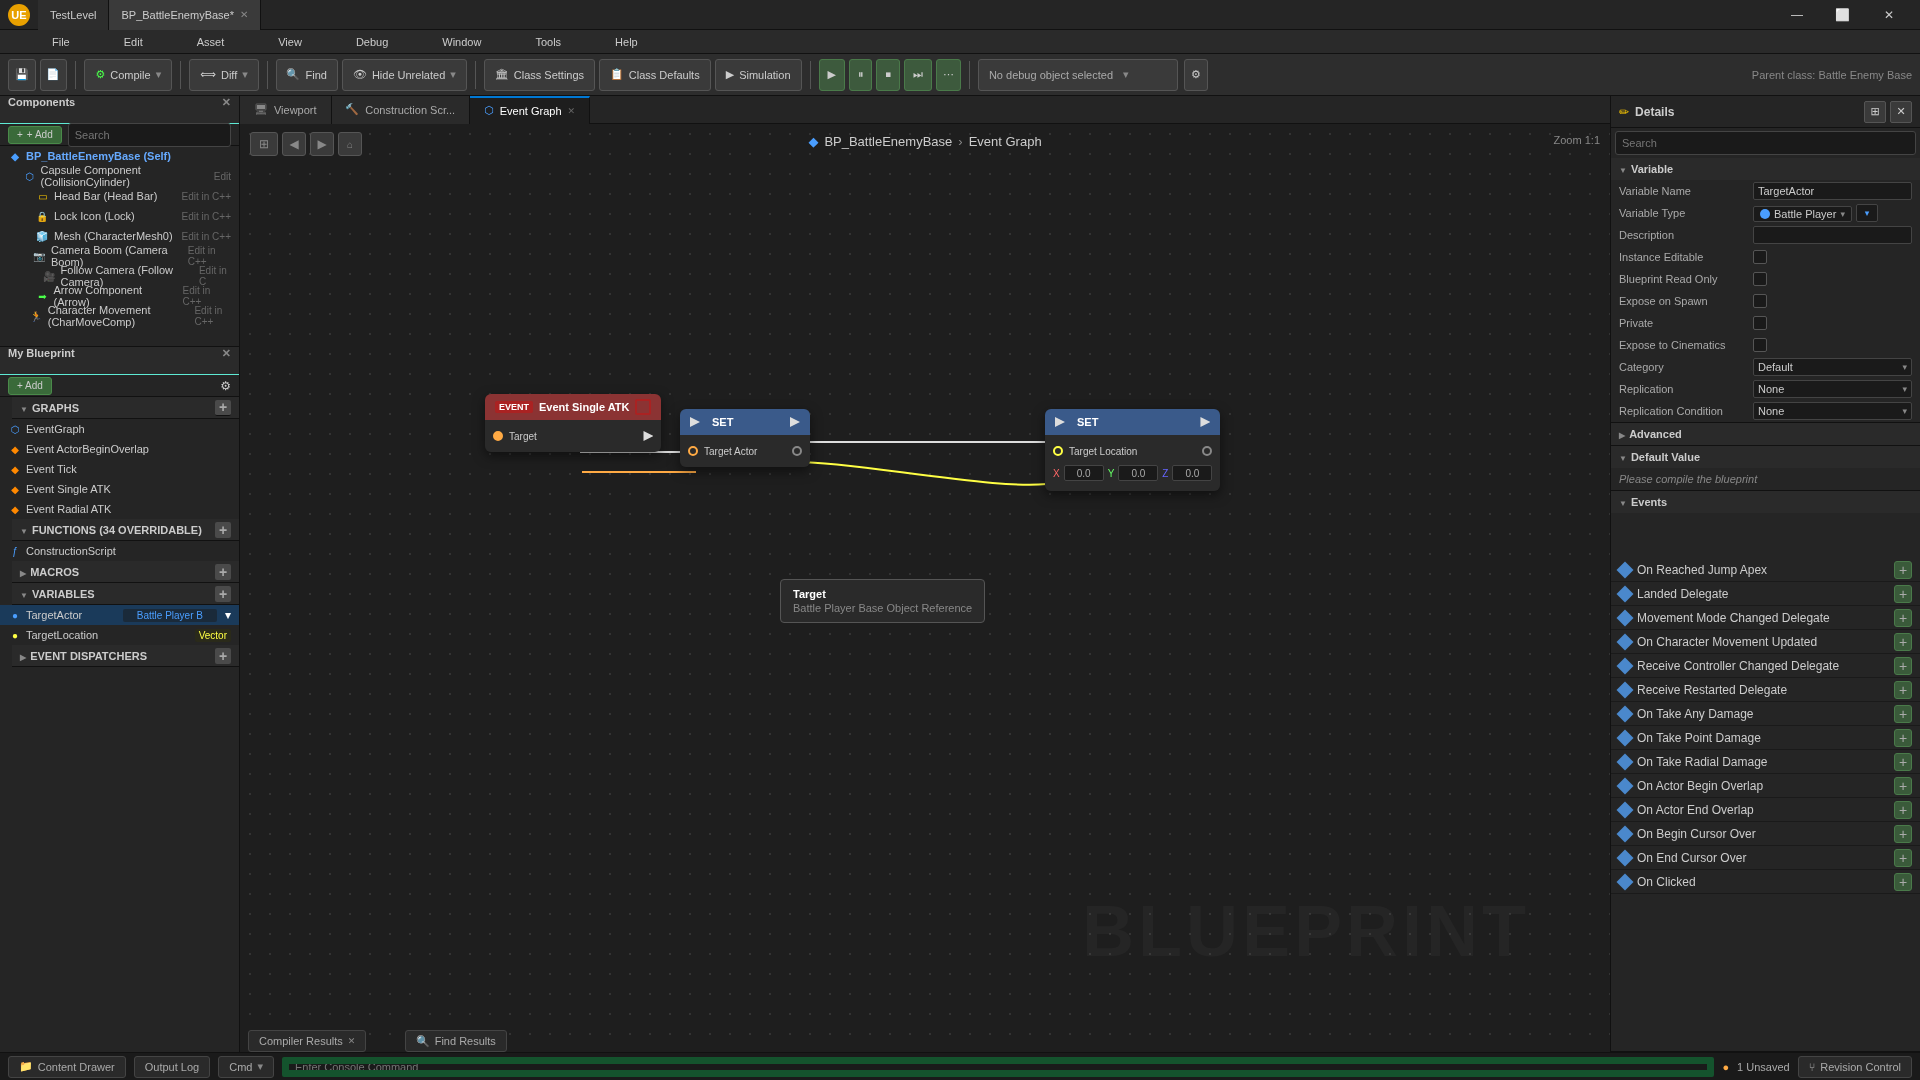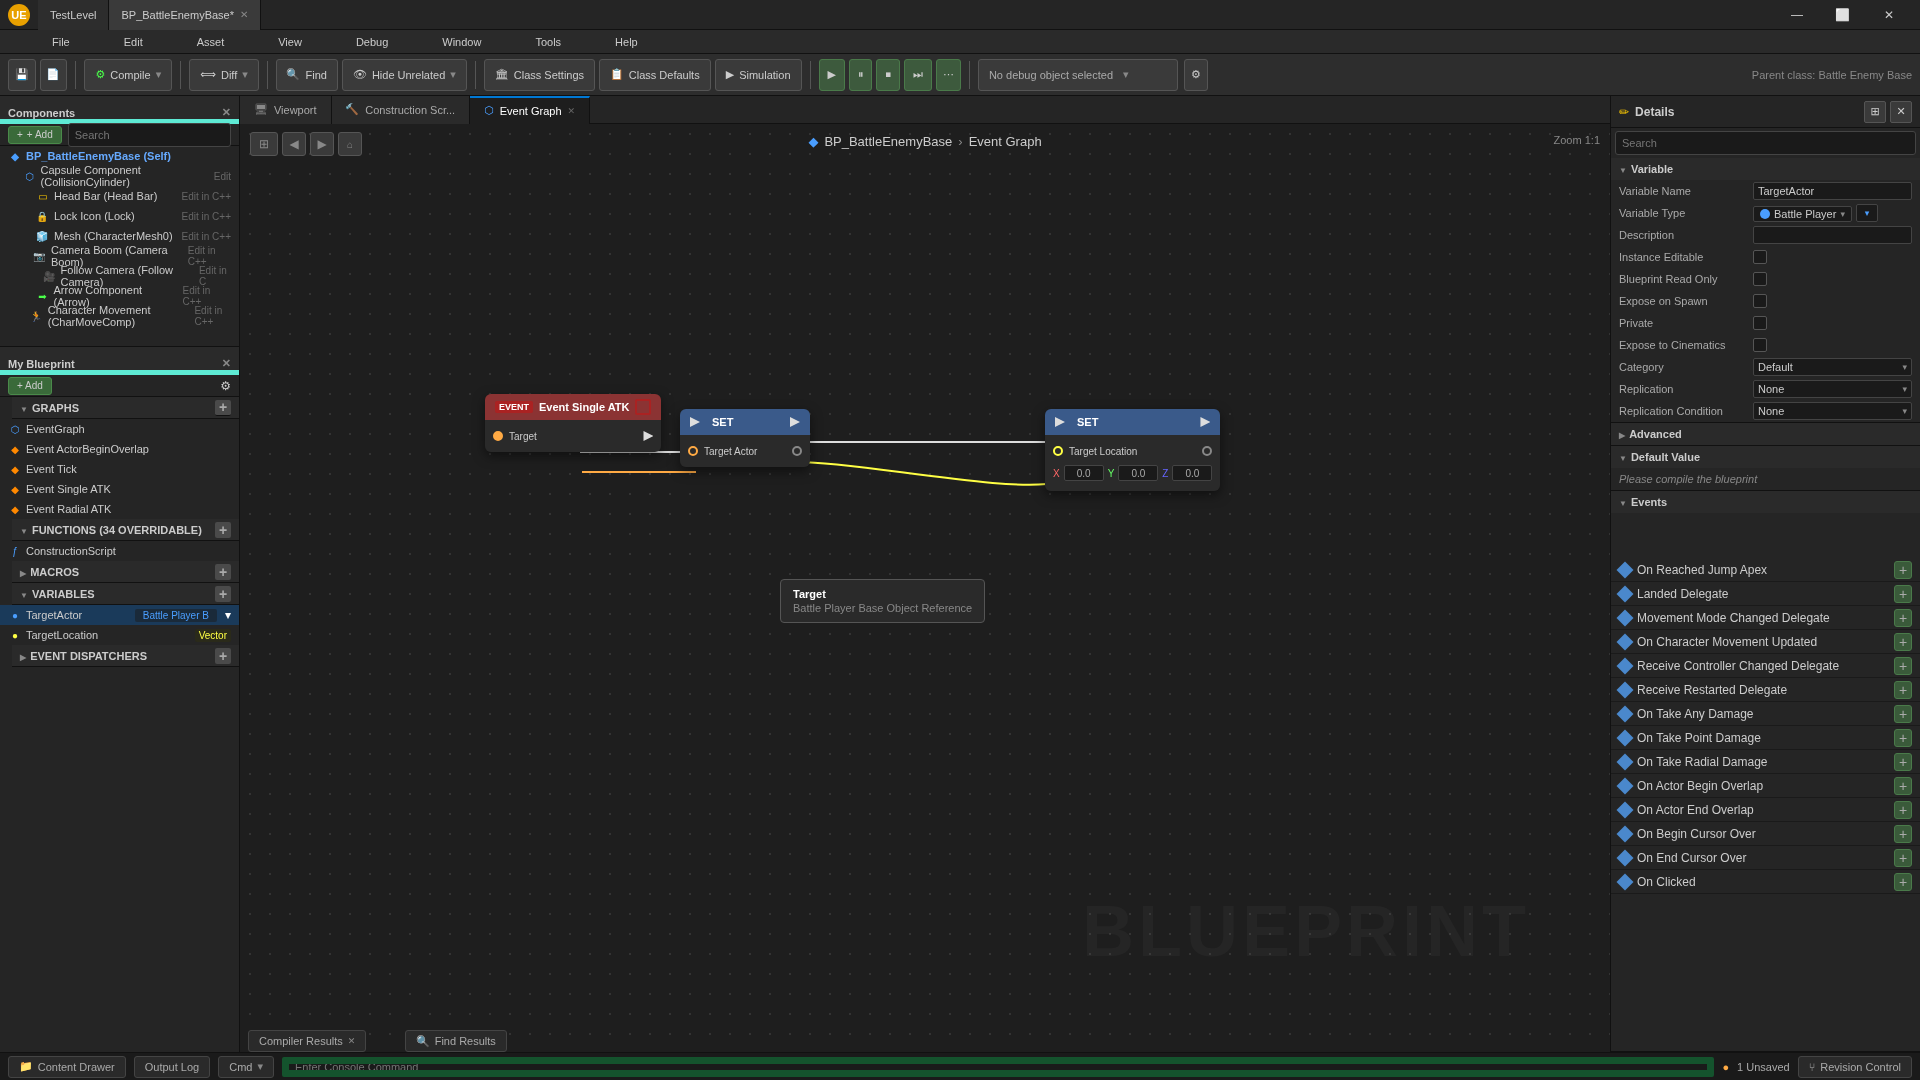--- a/index.html
+++ b/index.html
@@ -112,26 +112,26 @@
       display: flex;
       flex-direction: column;
       overflow: hidden;
     }
 
     
     .panel-header {
       height: 28px;
       background: #2a2a2a;
       display: flex;
-      align-items: flex-end;
+      align-items: flex-start;
       padding: 0 8px;
       font-size: 11px;
       font-weight: bold;
       color: #ccc;
-      border-bottom: 5px solid #5eead4;
+      border-bottom: 1px solid #5eead4;
       gap: 16px;
     }
     .panel-header .close-btn { margin-left: auto; cursor: pointer; color: #888; }
 
     .section-header {
       height: 22px;
       background: #2a2a2a;
       display: flex;
       align-items: center;
       padding: 0 8px;
@@ -726,21 +726,21 @@
         </div>
 
         <div class="section-header">
           <span class="tri-down triangle"></span>
           <span>VARIABLES</span>
           <div style="margin-left:auto;width:16px;height:16px;background:#4a4a4a;border-radius:2px;display:flex;align-items:center;justify-content:center;font-size:14px;color:#aaa;cursor:pointer;">+</div>
         </div>
         <div class="tree-item selected">
           <span class="icon-box" style="color:#4a9eff;">●</span>
           <span>TargetActor</span>
-          <span style="margin-left:auto; font-size:10px; color:#4a9eff; background:#1a2a3a; padding:1px 8px; border-radius:2px;">Battle Player B</span>
+          <span style="margin-left:auto; font-size:10px; color:#4a9eff; background:#1a2a3a; padding:1px 14px; border-radius:2px;">Battle Player B</span>
           <span style="color:#fff; font-size:12px; margin-left:4px;">▾</span>
         </div>
         <div class="tree-item">
           <span class="icon-box" style="color:#ffff44;">●</span>
           <span>TargetLocation</span>
           <span style="margin-left:auto; font-size:10px; color:#ffff44; background:#2a2a1a; padding:1px 4px; border-radius:2px;">Vector</span>
         </div>
 
         <div class="section-header">
           <span class="tri-right triangle"></span>

